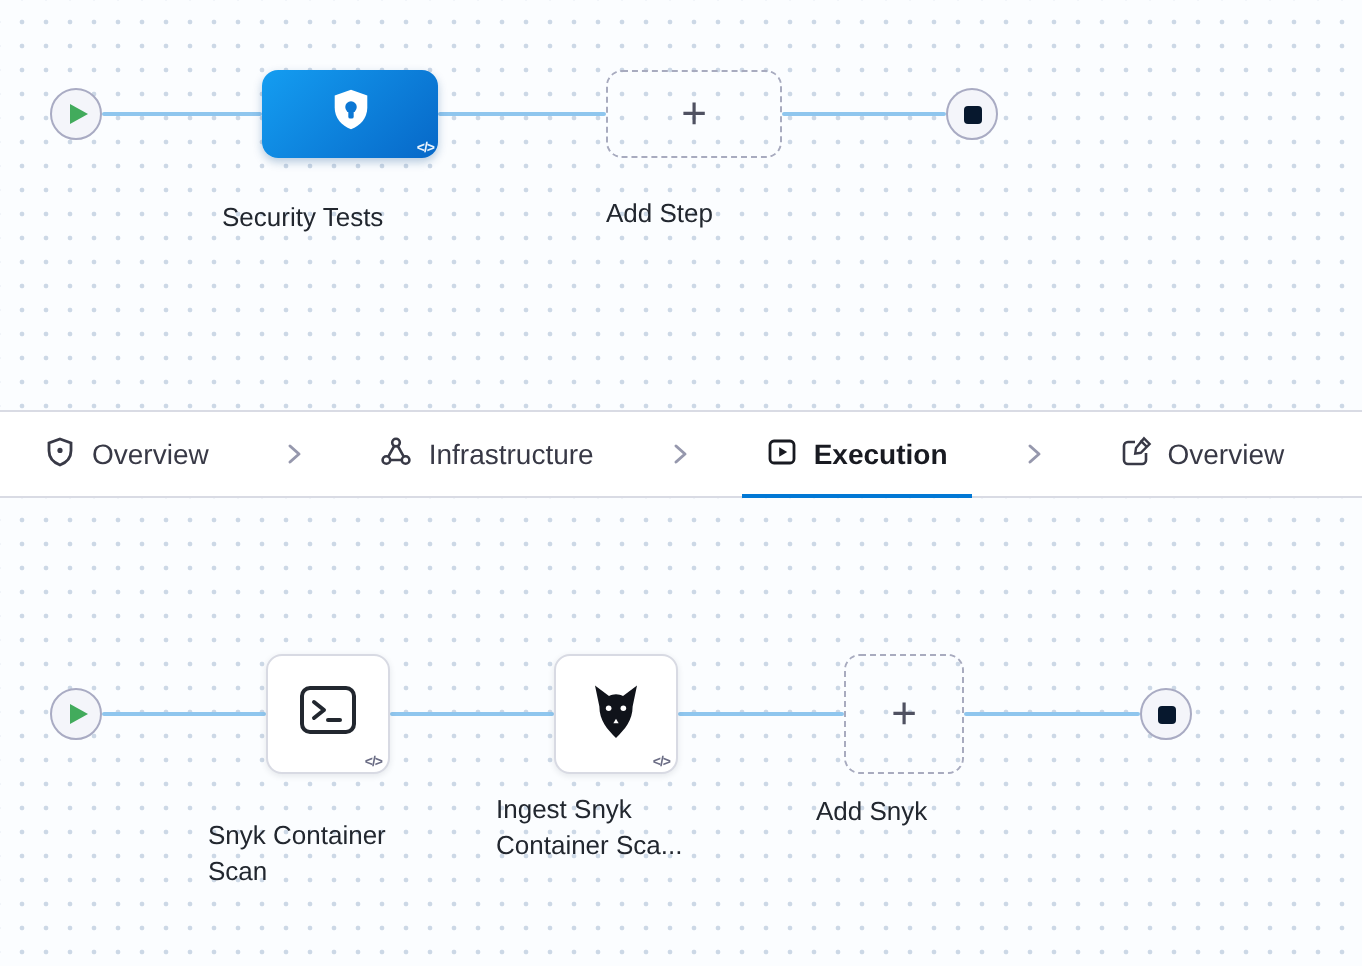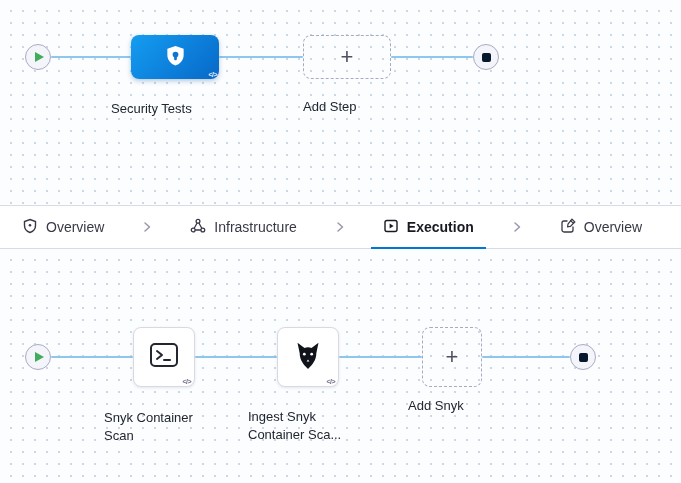--- a/index.html
+++ b/index.html
@@ -222,21 +222,21 @@
       <span>
         <svg width="28" height="30" viewBox="0 0 32 34">
           <path d="M16 33 C11 28 6.5 23 6.5 15 L4 3 L12 9 C13.2 8.4 14.5 8 16 8 C17.5 8 18.8 8.4 20 9 L28 3 L25.5 15 C25.5 23 21 28 16 33 Z" fill="#10131a"></path>
           <circle cx="11.8" cy="16" r="1.6" fill="#ffffff"></circle>
           <circle cx="20.2" cy="16" r="1.6" fill="#ffffff"></circle>
           <path d="M16 22 L14.5 24.5 H17.5 Z" fill="#ffffff"></path>
         </svg>
       </span>
       <span class="step-badge">&lt;/&gt;</span>
     </div>
-    <div class="node-label" style="left:248px; top:147px; width:120px;margin-top:12px;">Ingest Snyk Container Sca...</div>
+    <div class="node-label" style="left:248px; top:147px; width:120px;">Ingest Snyk Container Sca...</div>
 
     <div class="add-box" style="left:422px; top:78px; width:60px; height:60px;">
       <span class="plus">+</span>
     </div>
     <div class="node-label" style="left:408px; top:148px; width:88px;">Add Snyk</div>
 
     <div class="endpoint" style="left:570px; top:95px;">
       <div class="stop-sq"></div>
     </div>
 

